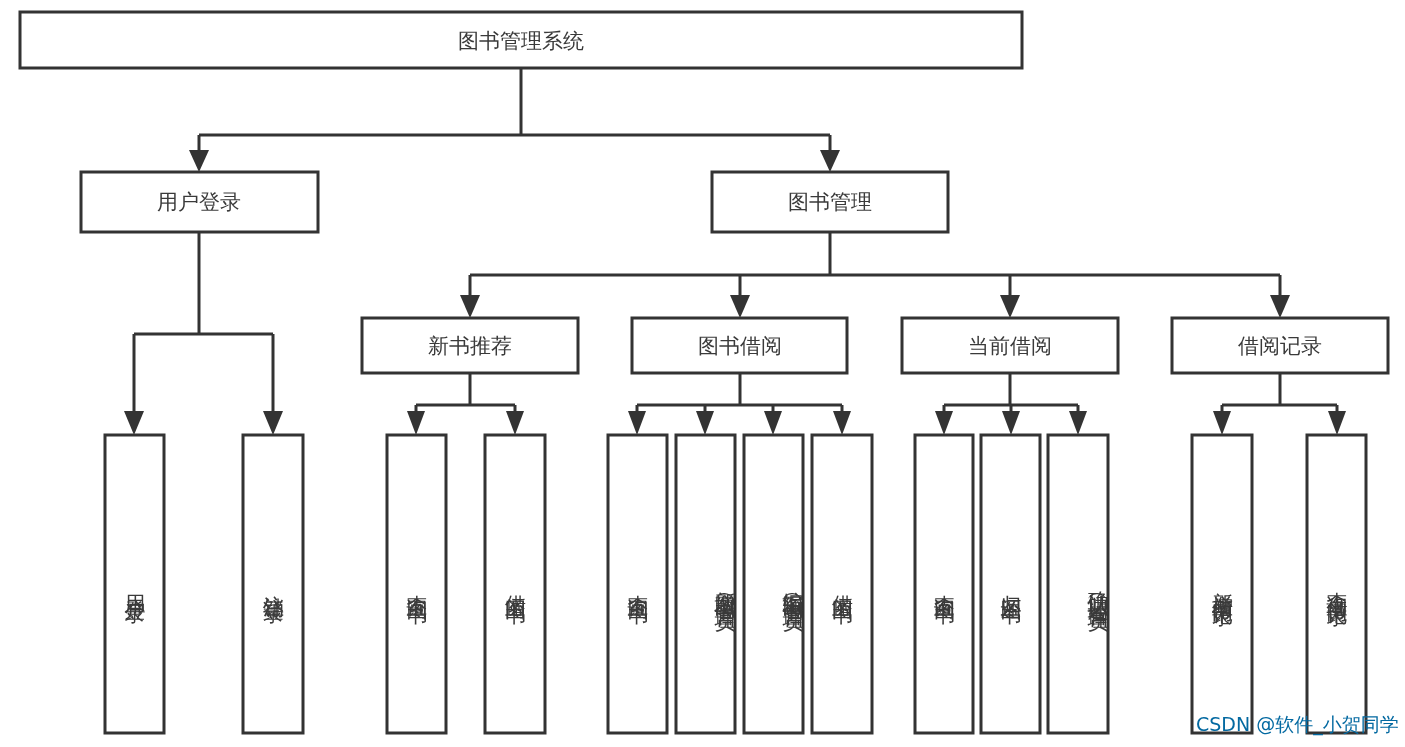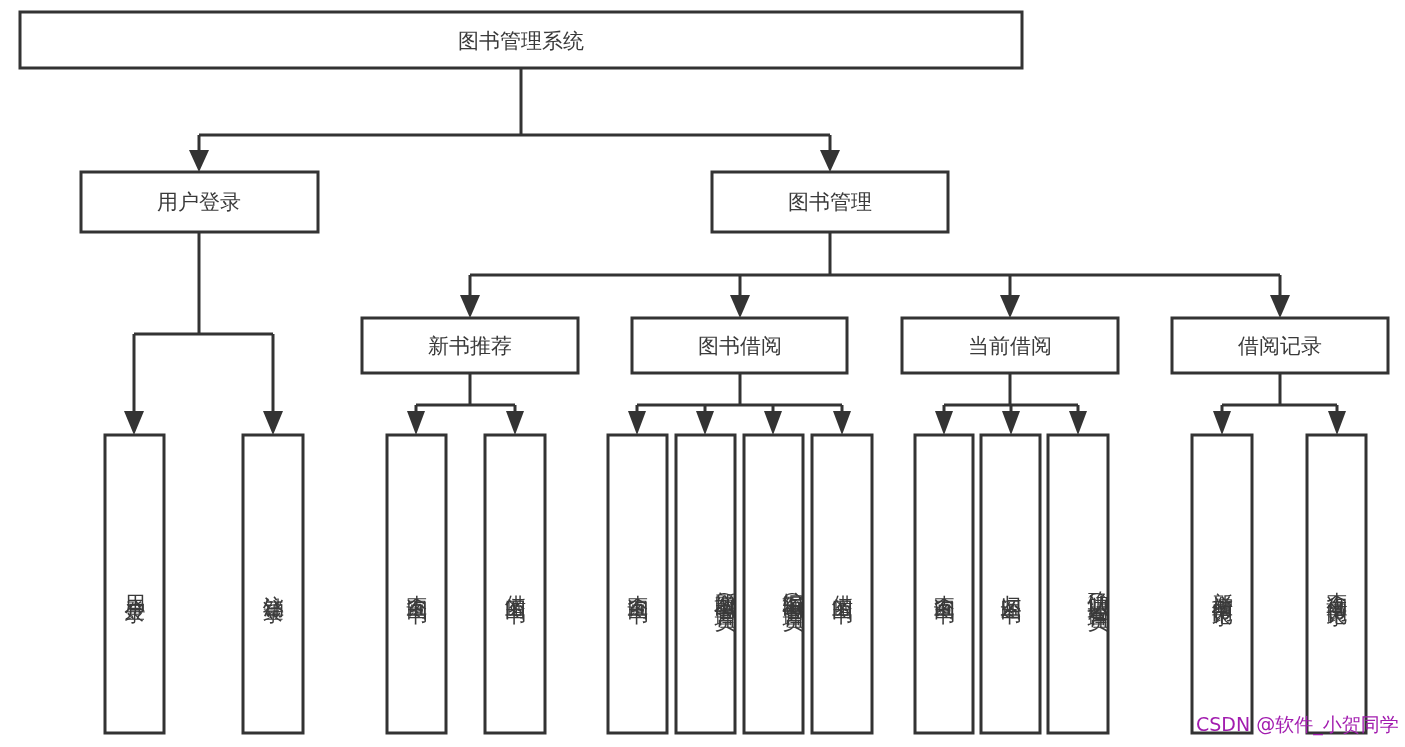--- a/index.html
+++ b/index.html
@@ -65,21 +65,21 @@
     justify-content: center;
     white-space: nowrap;
     user-select: none;
   }
   .watermark {
     position: absolute;
     left: 1196px;
     top: 712px;
     font-family: "DejaVu Sans", "Liberation Sans", sans-serif;
     font-size: 19px;
-    color: #a21caf;
+    color: #0369a1;
     white-space: nowrap;
     user-select: none;
   }
 </style>
 </head>
 <body>
 
 <div id="diagram-root">
 
   <svg class="tree-canvas" viewBox="0 0 1405 747" xmlns="http://www.w3.org/2000/svg">

